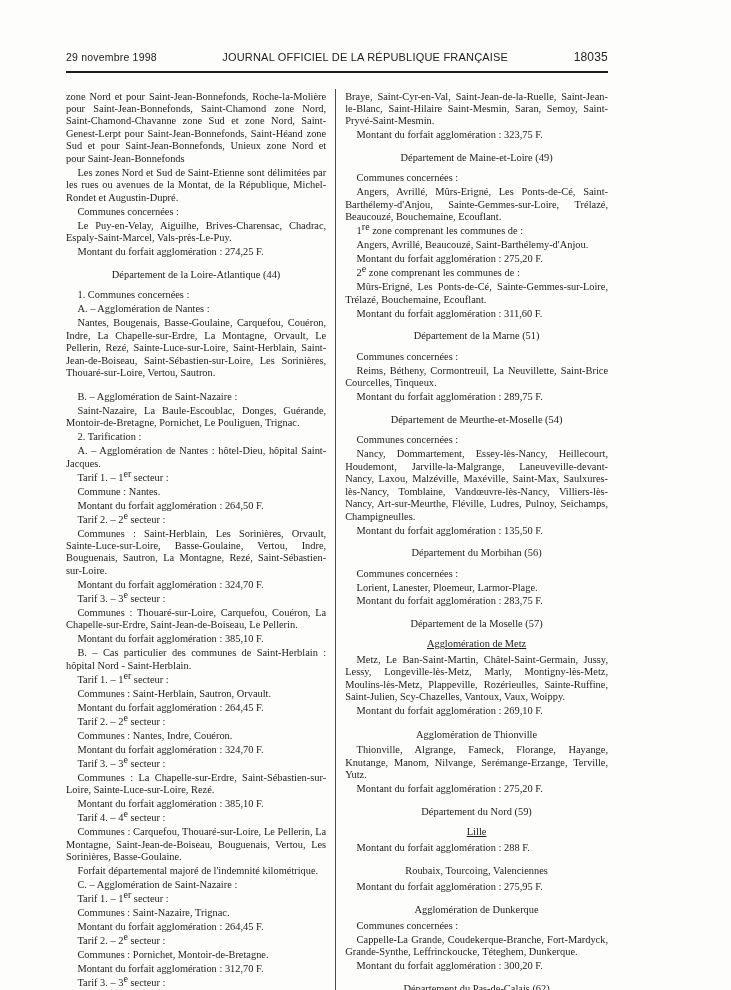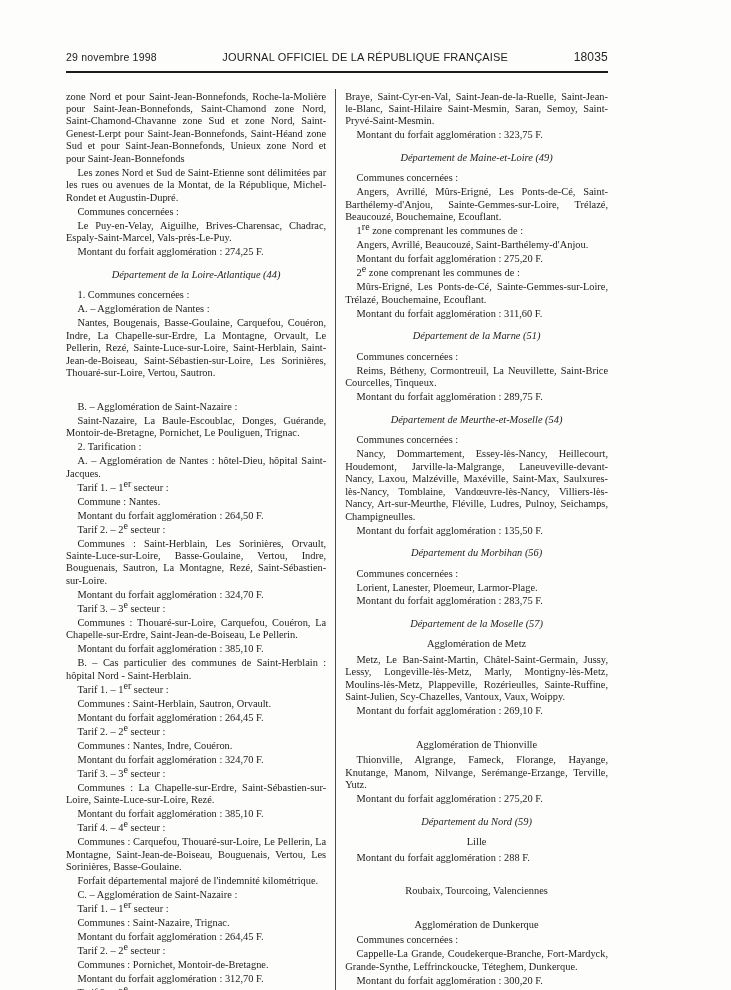--- a/index.html
+++ b/index.html
@@ -35,26 +35,26 @@
     margin-top:16px;
     align-items:stretch;
   }
   .col { box-sizing:border-box; font-size:10.4px; line-height:1.2; }
   .col-left  { width:302px; padding-right:9px; }
   .col-right { width:306px; padding-left:9px; border-left:1px solid #4a4a4a; }
   .blk { margin:1.5px 0; }
   .p      { text-align:justify; text-indent:1.1em; }
   .p-cont { text-align:justify; text-indent:0; }
   .h {
-    text-align:center; font-style:italic;
+    text-align:center; 
     margin:10px 0 8px;
   }
   .c { text-align:center; margin:8px 0 3px; }
-  .h + .c { margin-top:3px; }
-  .gap { margin-top:21px; }
+  .h + .c { margin-top:3px;text-decoration:underline; }
+  .gap { margin-top:11px; }
   sup { font-size:10px; line-height:0; vertical-align:super; }
 </style>
 </head>
 <body>
 
 <div class="page">
   <div class="running-head">
     <span class="date">29 novembre 1998</span>
     <span class="jtitle">JOURNAL OFFICIEL DE LA RÉPUBLIQUE FRANÇAISE</span>
     <span class="pageno">18035</span>
@@ -135,20 +135,21 @@
         <p class="blk c">Agglomération de Metz</p>
         <p class="blk p">Metz, Le Ban-Saint-Martin, Châtel-Saint-Germain, Jussy, Lessy, Longeville-lès-Metz, Marly, Montigny-lès-Metz, Moulins-lès-Metz, Plappeville, Rozérieulles, Sainte-Ruffine, Saint-Julien, Scy-Chazelles, Vantoux, Vaux, Woippy.</p>
         <p class="blk p">Montant du forfait agglomération : 269,10 F.</p>
         <p class="blk c gap">Agglomération de Thionville</p>
         <p class="blk p">Thionville, Algrange, Fameck, Florange, Hayange, Knutange, Manom, Nilvange, Serémange-Erzange, Terville, Yutz.</p>
         <p class="blk p">Montant du forfait agglomération : 275,20 F.</p>
         <p class="blk h">Département du Nord (59)</p>
         <p class="blk c">Lille</p>
         <p class="blk p">Montant du forfait agglomération : 288 F.</p>
         <p class="blk c gap">Roubaix, Tourcoing, Valenciennes</p>
+        <p class="blk p">Montant du forfait agglomération : 275,95 F.</p>
         <p class="blk c gap">Agglomération de Dunkerque</p>
         <p class="blk p">Communes concernées :</p>
         <p class="blk p">Cappelle-La Grande, Coudekerque-Branche, Fort-Mardyck, Grande-Synthe, Leffrinckoucke, Téteghem, Dunkerque.</p>
         <p class="blk p">Montant du forfait agglomération : 300,20 F.</p>
         <p class="blk h">Département du Pas-de-Calais (62)</p>
         <p class="blk c">Lens</p>
       </div>
   </div>
 </div>
 

